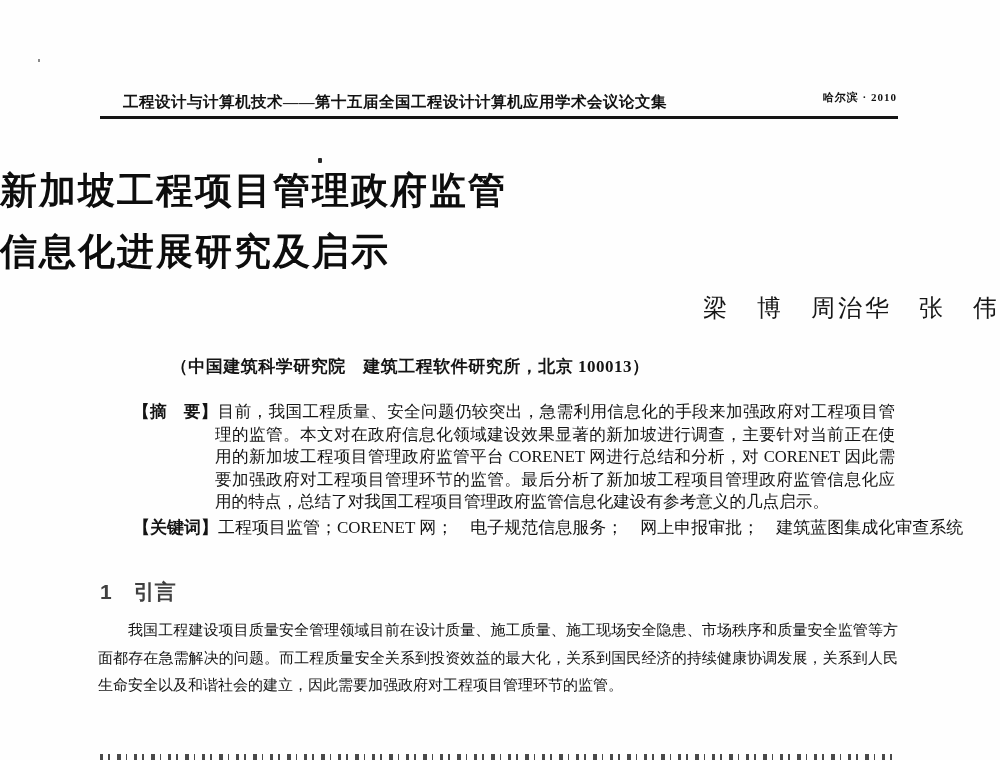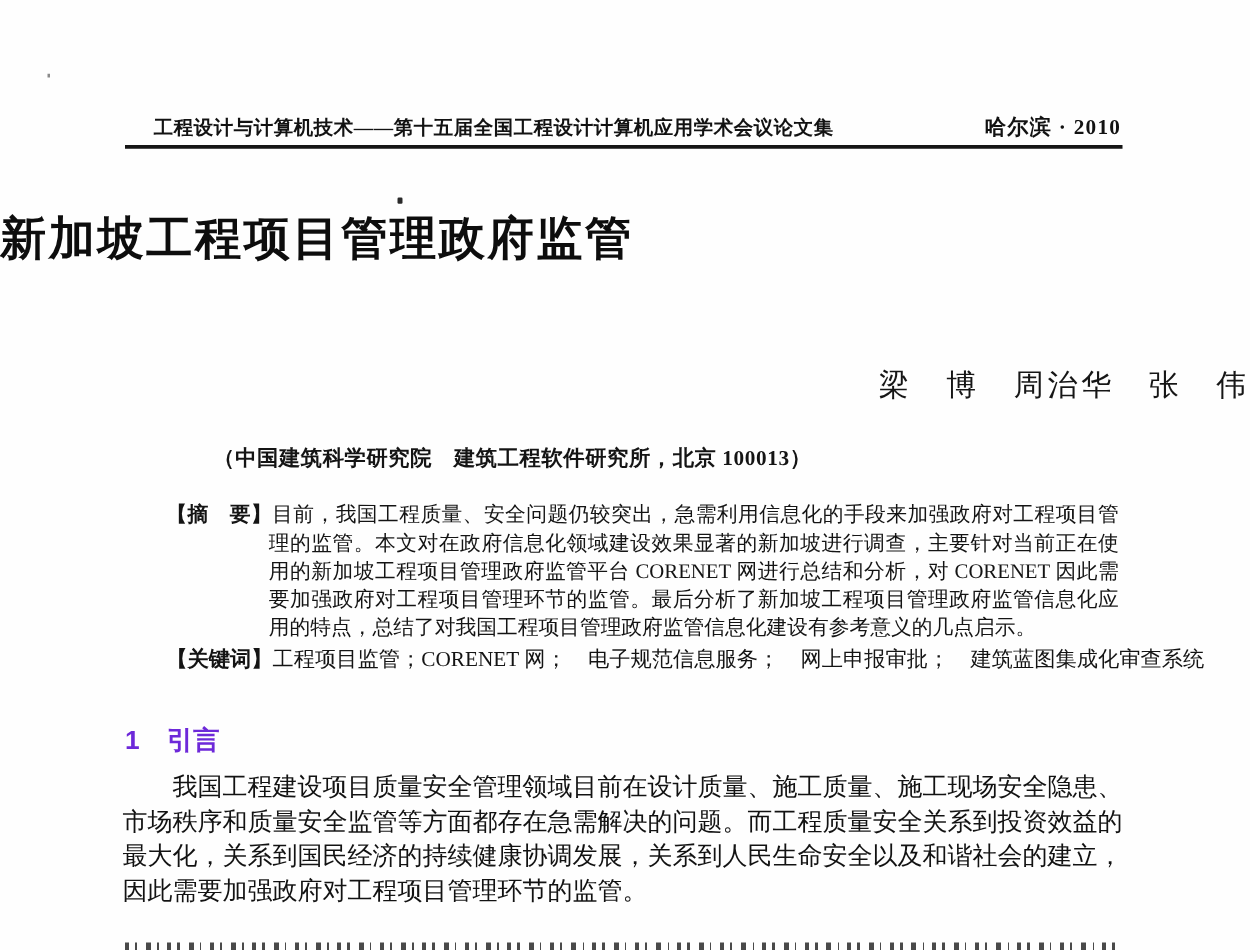--- a/index.html
+++ b/index.html
@@ -25,21 +25,21 @@
     font-size: 15.5px;
     font-weight: bold;
     letter-spacing: 0.5px;
     white-space: nowrap;
     margin-left: 20px;
   }
   .header-right {
     position: absolute;
     right: 103px;
     top: 90px;
-    font-size: 17px;
+    font-size: 11px;
     font-weight: bold;
     letter-spacing: 1px;
     white-space: nowrap;
   }
   .header-rule {
     position: absolute;
     left: 100px;
     top: 116px;
     width: 798px;
     height: 3px;
@@ -115,31 +115,31 @@
   }
 
   
   .section-heading {
     position: absolute;
     left: 100px;
     top: 578px;
     font-family: "Liberation Sans", "DejaVu Sans", sans-serif;
     font-weight: bold;
     font-size: 21px;
-    color: #6d28d9;
+    color: #404040;
   }
   .section-heading .sec-num { margin-right: 22px; }
 
   
   .body-text {
     position: absolute;
     left: 98px;
     top: 617px;
     width: 800px;
-    font-size: 20px;
+    font-size: 15px;
     line-height: 27.6px;
     text-align: justify;
     color: #121212;
   }
   .body-text p {
     margin: 0;
     text-indent: 2em;
   }
 
   
@@ -181,20 +181,21 @@
 <body>
 
 <div class="page">
 
   <div class="header-left">工程设计与计算机技术——第十五届全国工程设计计算机应用学术会议论文集</div>
   <div class="header-right">哈尔滨 · 2010</div>
   <div class="header-rule"></div>
 
   <div class="title-block">
     <div>新加坡工程项目管理政府监管</div>
+    <div>信息化进展研究及启示</div>
   </div>
 
   <div class="authors">梁　博　周治华　张　伟</div>
 
   <div class="affiliation">（中国建筑科学研究院　建筑工程软件研究所，北京 100013）</div>
 
   <div class="abstract"><span class="hang-label">【摘　要】</span><span>目前，我国工程质量、安全问题仍较突出，急需利用信息化的手段来加强政府对工程项目管理的监管。本文对在政府信息化领域建设效果显著的新加坡进行调查，主要针对当前正在使用的新加坡工程项目管理政府监管平台 CORENET 网进行总结和分析，对 CORENET 因此需要加强政府对工程项目管理环节的监管。最后分析了新加坡工程项目管理政府监管信息化应用的特点，总结了对我国工程项目管理政府监管信息化建设有参考意义的几点启示。</span></div>
 
   <div class="keywords"><span class="hang-label">【关键词】</span><span>工程项目监管；CORENET 网；　电子规范信息服务；　网上申报审批；　建筑蓝图集成化审查系统</span></div>
 

